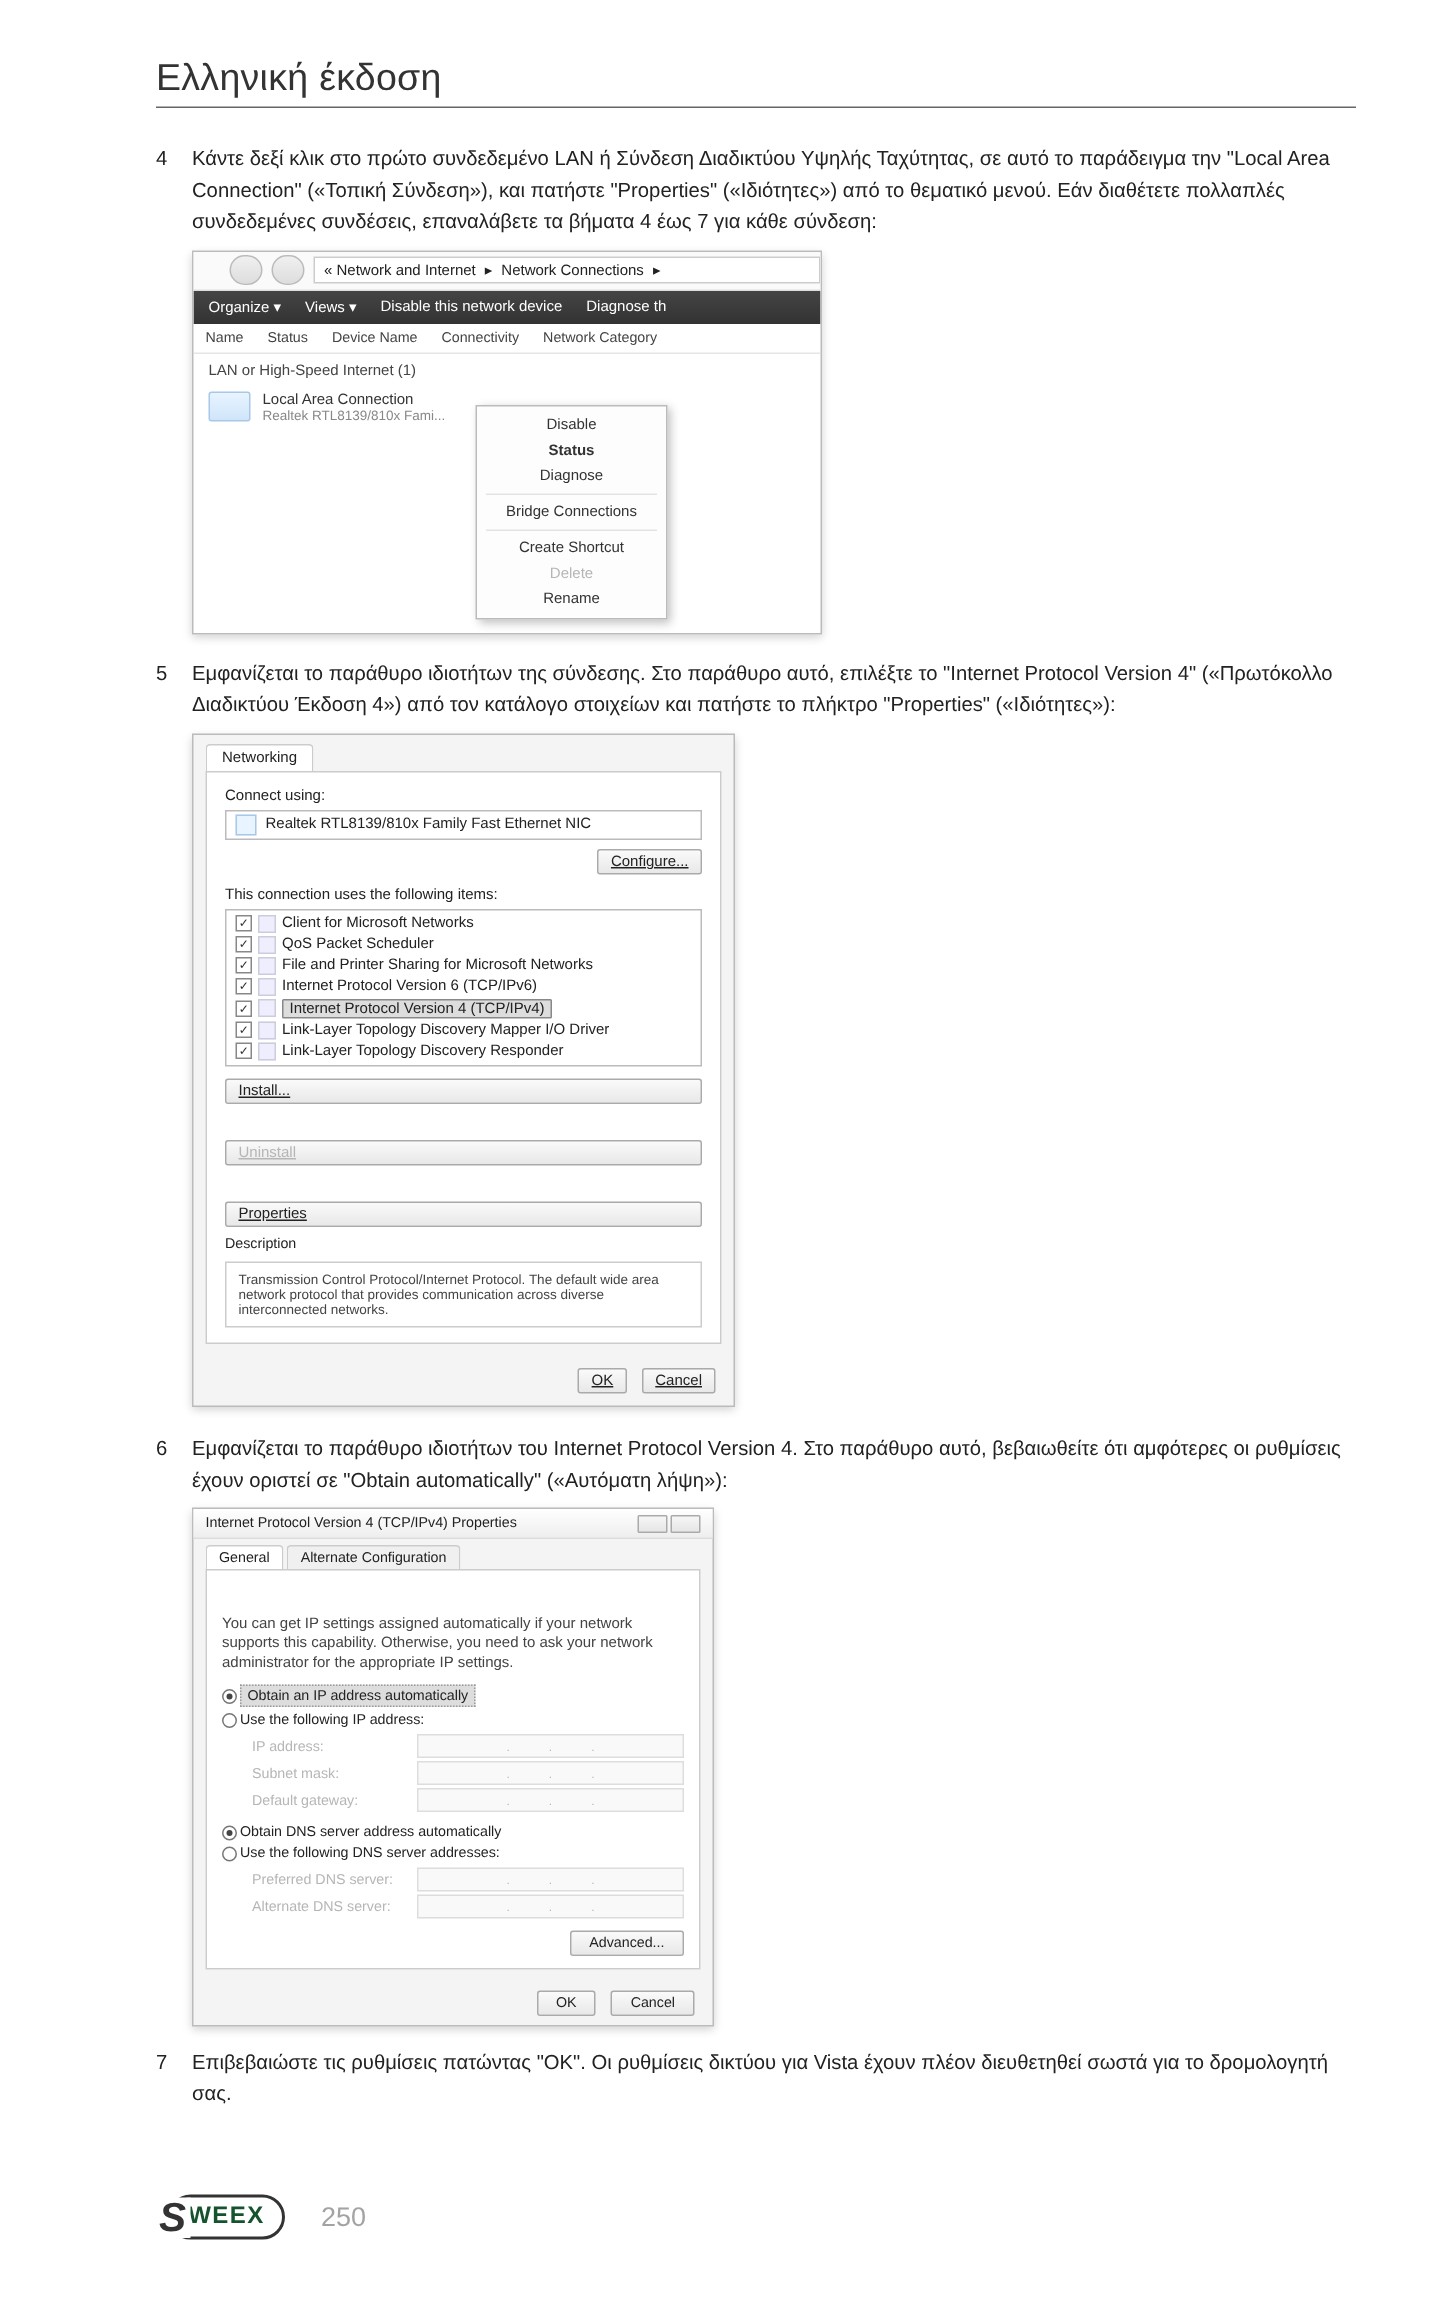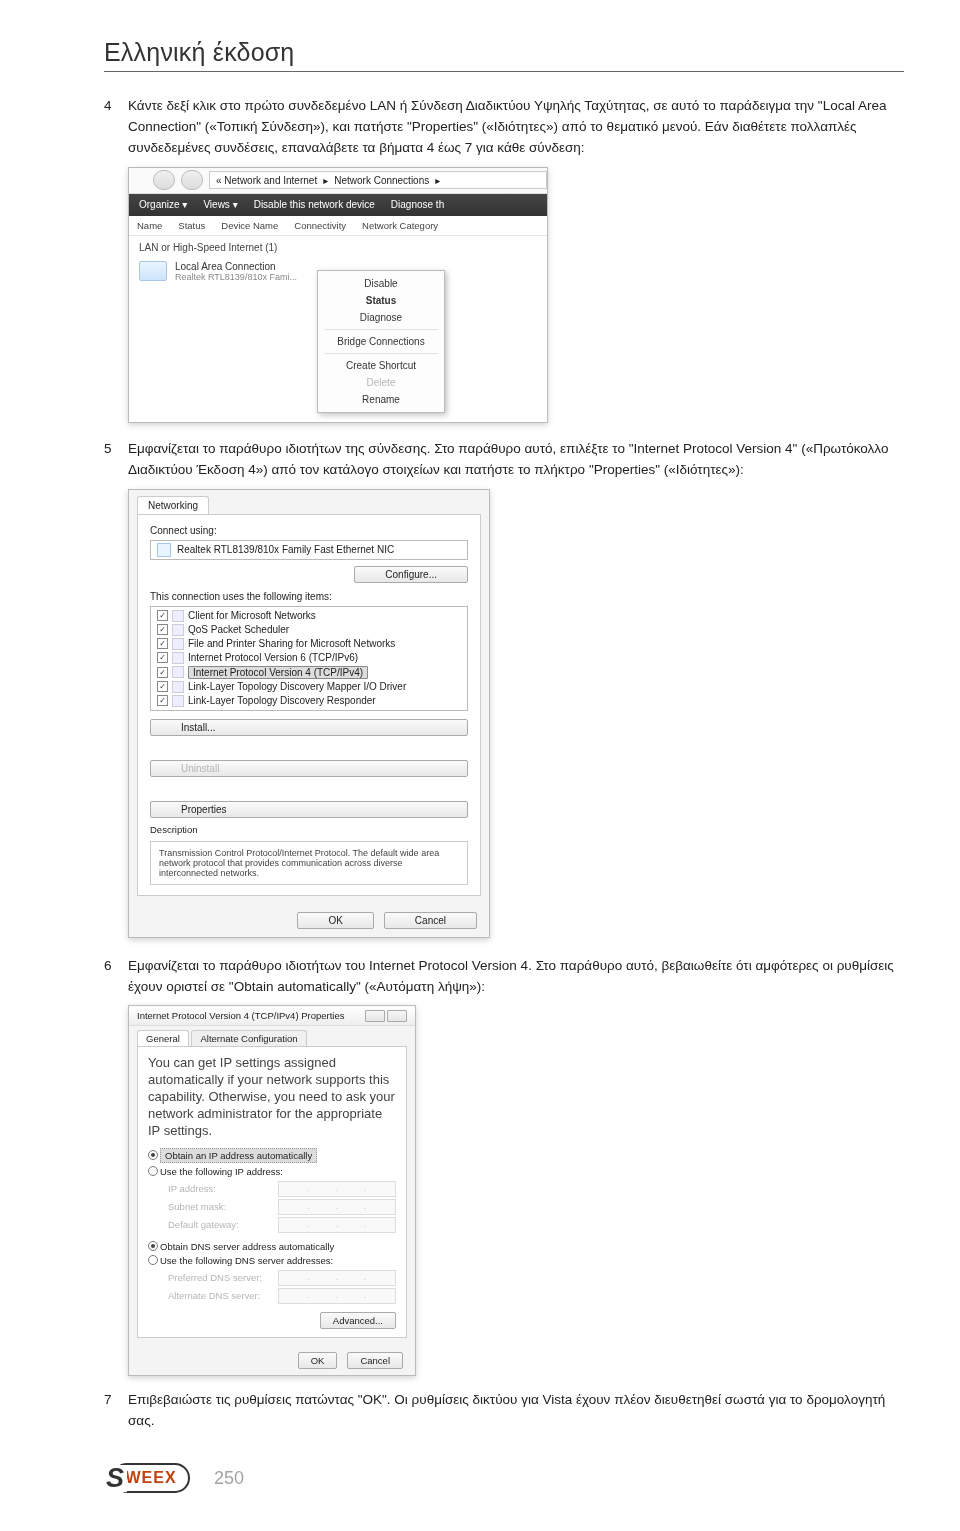--- a/index.html
+++ b/index.html
@@ -159,23 +159,24 @@
     background: #fff;
   }
   .shot2 .nicicon {
     width: 14px; height: 14px; background: #e8f4ff; border: 1px solid #a9c7e6;
     margin-right: 6px;
   }
   .shot2 .btn {
     display: inline-block;
     border: 1px solid #aaa;
     background: linear-gradient(#fafafa,#e8e8e8);
-    padding: 2px 30px;
+    padding: 2px 8px;
     border-radius: 2px;
     font-size: 10px;
+    text-decoration: underline;
   }
   .shot2 .btn.dim { color: #b6b6b6; }
   .shot2 .right { text-align: right; margin-top: 6px; }
   .shot2 .listbox {
     border: 1px solid #bbb; background: #fff;
     margin-top: 4px;
     padding: 2px 0;
   }
   .shot2 .li { display: flex; align-items: center; gap: 4px; padding: 1px 6px; }
   .shot2 .chk {
@@ -192,21 +193,21 @@
     border: 1px solid #ccc; background: #fff; padding: 6px 8px;
     font-size: 9px; color: #444; margin-top: 6px;
   }
   .shot2 .footer {
     display: flex; justify-content: flex-end; gap: 10px;
     padding: 8px 12px;
   }
 
   
   .shot3 {
-    width: 288px;
+    width: 348px;
     margin: 6px 0 14px 24px;
     border: 1px solid #bbb;
     background: #f4f4f4;
     box-shadow: 0 2px 6px rgba(0,0,0,0.18);
     font-size: 9.5px;
     color: #222;
   }
   .shot3 .titlebar {
     background: linear-gradient(#fff,#eee);
     height: 20px;
@@ -223,21 +224,21 @@
   .shot3 .tabs .t {
     display: inline-block; padding: 2px 8px;
     border: 1px solid #ccc; border-bottom: none; border-radius: 3px 3px 0 0;
     background: #fff;
   }
   .shot3 .tabs .t.inact { background: #f0f0f0; }
   .shot3 .panel {
     margin: 0 8px 8px 8px;
     background: #fff; border: 1px solid #ccc; padding: 8px 10px;
   }
-  .shot3 .intro { font-size: 13px; color: #444; line-height: 1.3; margin-bottom: 8px; }
+  .shot3 .intro { font-size: 10px; color: #444; line-height: 1.3; margin-bottom: 8px; margin-top: 21px; }
   .shot3 .radio { display: flex; align-items: center; gap: 2px; margin: 3px 0; }
   .shot3 .radio .r {
     width: 10px; height: 10px; border: 1px solid #777; border-radius: 50%;
     display: flex; align-items: center; justify-content: center;
   }
   .shot3 .radio .r.on::after { content: ""; width: 4px; height: 4px; background: #444; border-radius: 50%; }
   .shot3 .hl { background: #ddd; padding: 1px 4px; border: 1px dotted #999; }
   .shot3 .fields { padding-left: 20px; margin: 4px 0 8px 0; }
   .shot3 .field { display: flex; align-items: center; margin: 2px 0; }
   .shot3 .field .fl { width: 110px; color: #b6b6b6; }
@@ -263,21 +264,21 @@
     bottom: 38px;
     display: flex;
     align-items: center;
     gap: 24px;
   }
   .logo {
     width: 78px; height: 30px;
     border: 2.5px solid #333; border-radius: 15px;
     display: flex; align-items: center; justify-content: center;
     font-family: Arial, sans-serif; font-weight: 700;
-    font-size: 16px; letter-spacing: 1px; color: #c2410c;
+    font-size: 16px; letter-spacing: 1px; color: #14532d;
     position: relative;
   }
   .logo::before {
     content: "S";
     position: absolute; left: -10px;
     font-size: 27px; font-weight: 700;
     font-style: italic;
     color: #333;
     background: #fff;
     padding: 0 2px;

